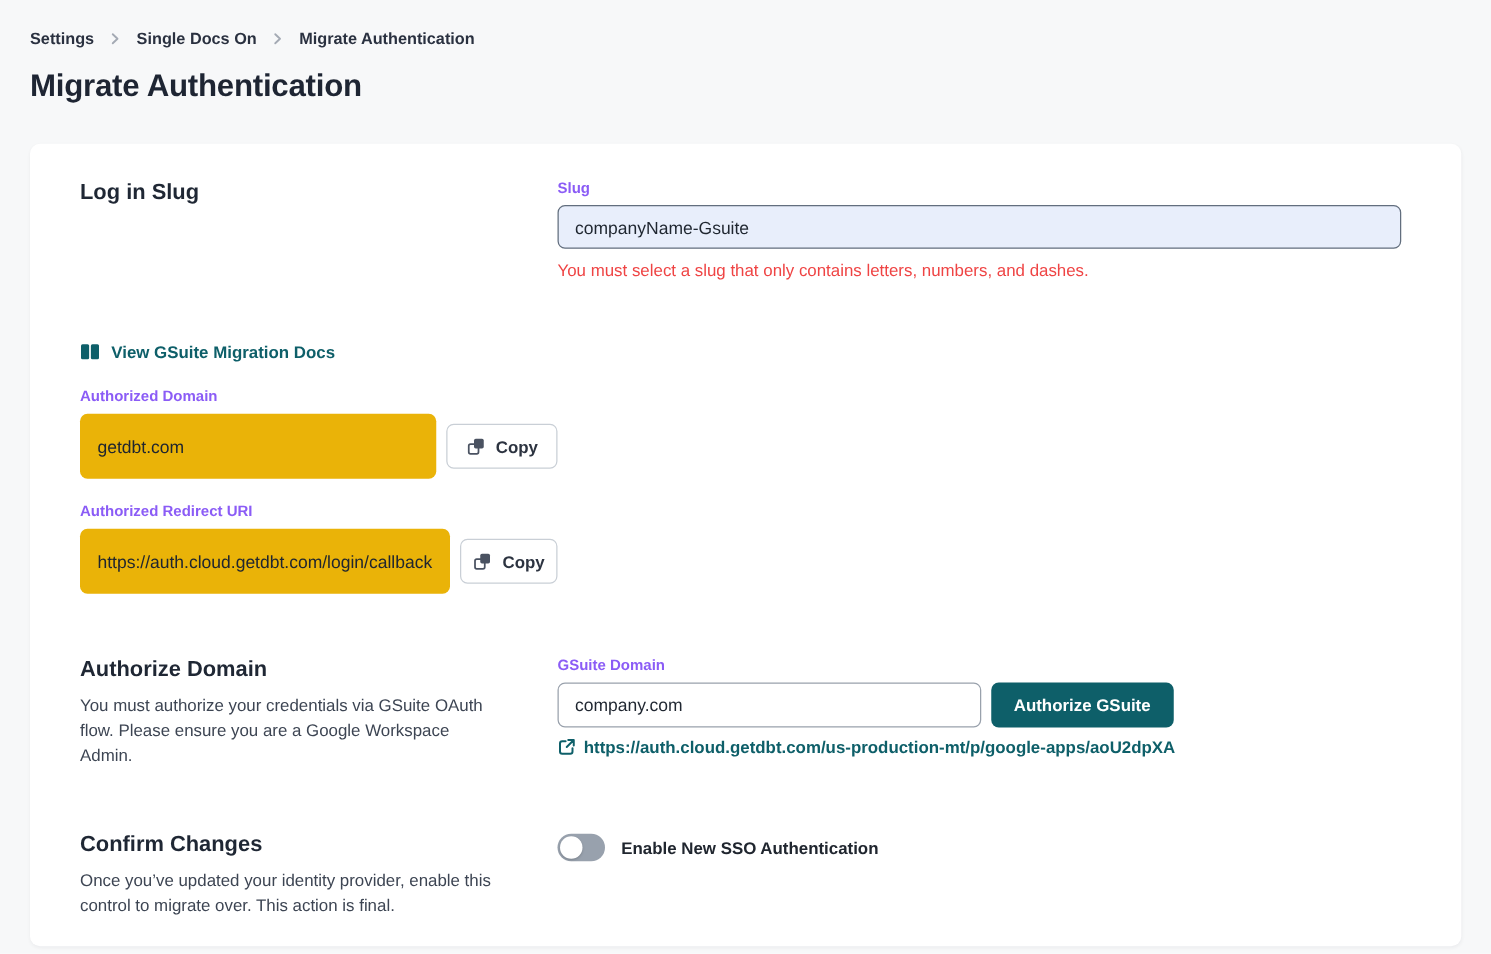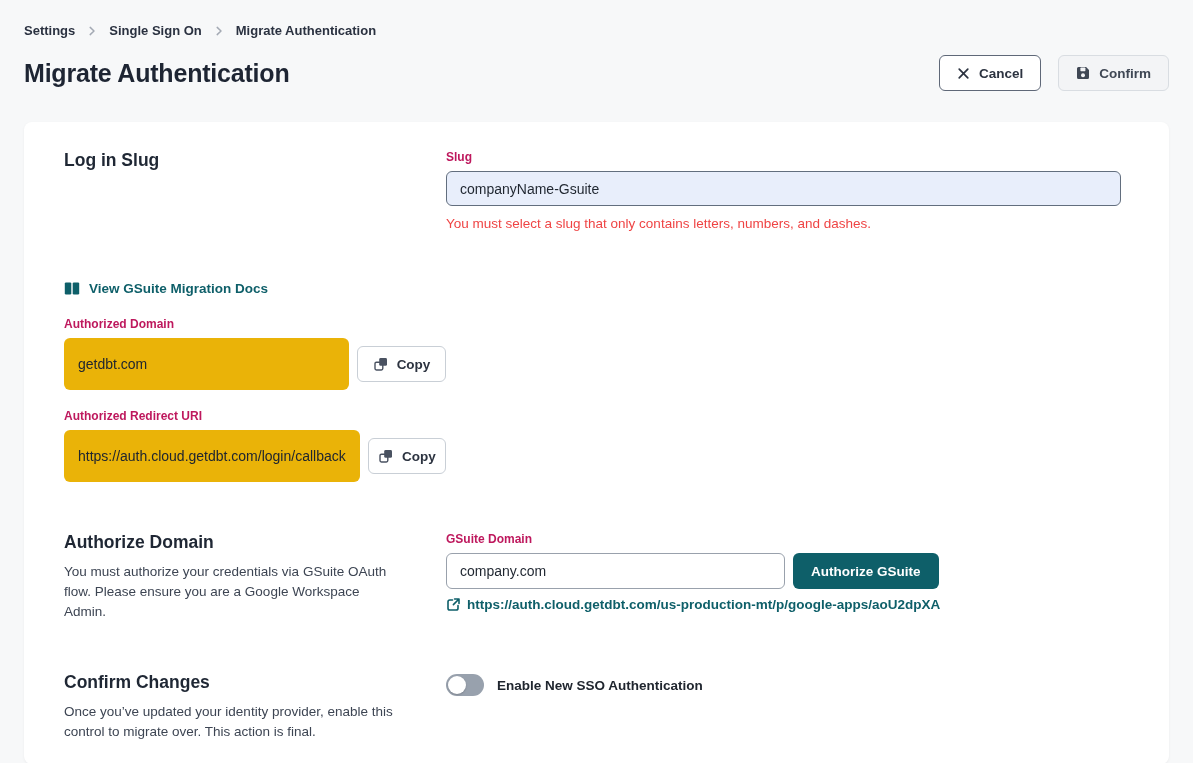--- a/index.html
+++ b/index.html
@@ -34,21 +34,21 @@
     background: #ffffff; border-radius: 8px; margin: 31px 0 0;
     padding: 28px 48px 22px 40px; min-height: 596px;
     box-shadow: 0 1px 3px rgba(16,24,40,0.05);
   }
   .section { display: grid; grid-template-columns: 382px 1fr; }
   .section + .section { margin-top: 50px; }
   .section h2 { font-size: 17.5px; font-weight: 700; color: #1f2734; margin-bottom: 9px; }
   .section-desc { font-size: 13.5px; color: #3d4553; line-height: 20px; max-width: 338px; }
 
   
-  .field-label { font-size: 12px; font-weight: 700; color: #be185d; margin-bottom: 7px; }
+  .field-label { font-size: 12px; font-weight: 700; color: #8b5cf6; margin-bottom: 7px; }
   .text-input {
     height: 35px; border-radius: 6px; font-size: 14px; color: #1f2630;
     padding: 0 13px; width: 100%; font-family: inherit; outline: none;
   }
   .text-input.focused { border: 1px solid #626e7e; background: #e8eefb; }
   .helper { margin-top: 10px; font-size: 13.5px; color: #ef4444; }
 
   .docs-link { display: inline-flex; gap: 9px; align-items: center; color: #0e5f69; font-weight: 700; font-size: 13.5px; margin-bottom: 21px; cursor: pointer; }
 
   .field-group + .field-group { margin-top: 19px; }
@@ -91,51 +91,31 @@
 
 <div class="page">
 
   <nav class="breadcrumb">
     <span class="crumb">Settings</span>
     <span class="crumb-sep icon">
       <svg width="12" height="12" viewBox="0 0 12 12" fill="none">
           <path d="M4.2 2.4 L8 6 L4.2 9.6" stroke="#a4aab4" stroke-width="1.5" stroke-linecap="round" stroke-linejoin="round"></path>
         </svg>
     </span>
-    <span class="crumb">Single Sign On</span>
+    <span class="crumb">Single Docs On</span>
     <span class="crumb-sep icon">
       <svg width="12" height="12" viewBox="0 0 12 12" fill="none">
           <path d="M4.2 2.4 L8 6 L4.2 9.6" stroke="#a4aab4" stroke-width="1.5" stroke-linecap="round" stroke-linejoin="round"></path>
         </svg>
     </span>
     <span class="crumb current">Migrate Authentication</span>
   </nav>
 
   <div class="title-row">
     <h1>Migrate Authentication</h1>
-    <div class="actions">
-      <button class="btn btn-cancel">
-        <span class="icon">
-          <svg width="13" height="13" viewBox="0 0 13 13" fill="none">
-              <path d="M2.2 2.2 L10.8 10.8 M10.8 2.2 L2.2 10.8" stroke="#2c3340" stroke-width="1.7" stroke-linecap="round"></path>
-            </svg>
-        </span>
-        <span>Cancel</span>
-      </button>
-      <button class="btn btn-confirm">
-        <span class="icon">
-          <svg width="14" height="14" viewBox="0 0 14 14">
-              <path d="M2.5 1 h7.6 L13 3.9 V11.5 a1.5 1.5 0 0 1 -1.5 1.5 h-9 A1.5 1.5 0 0 1 1 11.5 v-9 A1.5 1.5 0 0 1 2.5 1 z" fill="#3f4754"></path>
-              <rect x="4.4" y="1.6" width="5" height="3.6" rx="0.6" fill="#f3f4f6"></rect>
-              <circle cx="7" cy="9.2" r="2" fill="#f3f4f6"></circle>
-            </svg>
-        </span>
-        <span>Confirm</span>
-      </button>
-    </div>
   </div>
 
   <div class="card">
 
     <section class="section">
       <div>
         <h2>Log in Slug</h2>
       </div>
       <div>
         <div class="field-label">Slug</div>

